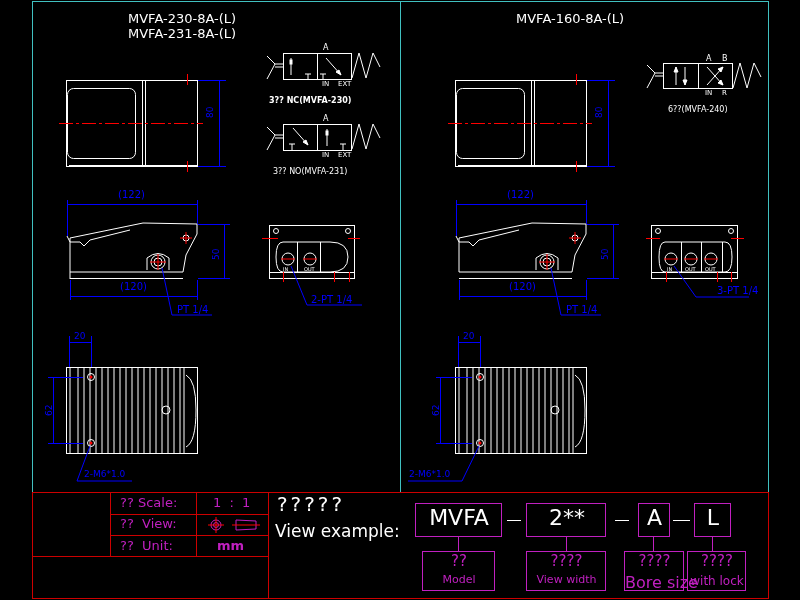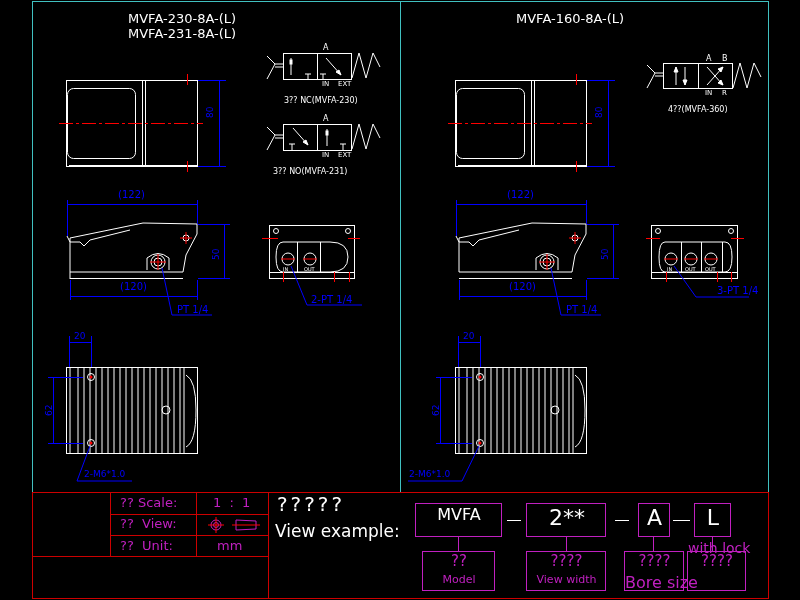--- a/index.html
+++ b/index.html
@@ -326,21 +326,21 @@
       <polygon points="723,85 718,83 721,80" fill="#fff"></polygon>
   </g>
 </svg>
 
 <div class="t w cad" style="left:128px;top:12px;font-size:13px;">MVFA-230-8A-(L)</div>
 <div class="t w cad" style="left:128px;top:27px;font-size:13px;">MVFA-231-8A-(L)</div>
 
 <div class="t w cad" style="left:323px;top:44px;font-size:8px;">A</div>
 <div class="t w cad" style="left:322px;top:81px;font-size:7px;">IN</div>
 <div class="t w cad" style="left:338px;top:81px;font-size:7px;">EXT</div>
-<div class="t w cad" style="left:284px;top:97px;font-size:8px;">3?? NC(MVFA-230)</div>
+<div class="t w cad" style="left:269px;top:97px;font-size:8px;font-weight:bold;">3?? NC(MVFA-230)</div>
 
 <div class="t w cad" style="left:323px;top:115px;font-size:8px;">A</div>
 <div class="t w cad" style="left:322px;top:152px;font-size:7px;">IN</div>
 <div class="t w cad" style="left:338px;top:152px;font-size:7px;">EXT</div>
 <div class="t w cad" style="left:273px;top:168px;font-size:8px;">3?? NO(MVFA-231)</div>
 
 <div class="t b cad" style="left:206px;top:118px;font-size:9px;transform:rotate(-90deg);transform-origin:left top;">80</div>
 <div class="t b cad" style="left:118px;top:190px;font-size:10px;">(122)</div>
 <div class="t b cad" style="left:120px;top:282px;font-size:10px;">(120)</div>
 <div class="t b cad" style="left:212px;top:260px;font-size:9px;transform:rotate(-90deg);transform-origin:left top;">50</div>
@@ -350,49 +350,49 @@
 <div class="t w cad" style="left:304px;top:267px;font-size:5px;">OUT</div>
 <div class="t b cad" style="left:74px;top:332px;font-size:9px;">20</div>
 <div class="t b cad" style="left:45px;top:416px;font-size:9px;transform:rotate(-90deg);transform-origin:left top;">62</div>
 <div class="t b cad" style="left:84px;top:470px;font-size:9px;">2-M6*1.0</div>
 
 <div class="t w cad" style="left:516px;top:12px;font-size:13px;">MVFA-160-8A-(L)</div>
 <div class="t w cad" style="left:706px;top:55px;font-size:8px;">A</div>
 <div class="t w cad" style="left:722px;top:55px;font-size:8px;">B</div>
 <div class="t w cad" style="left:705px;top:90px;font-size:7px;">IN</div>
 <div class="t w cad" style="left:722px;top:90px;font-size:7px;">R</div>
-<div class="t w cad" style="left:668px;top:106px;font-size:8px;">4??(MVFA-360)</div>
+<div class="t w cad" style="left:668px;top:106px;font-size:8px;">6??(MVFA-240)</div>
 
 <div class="t b cad" style="left:595px;top:118px;font-size:9px;transform:rotate(-90deg);transform-origin:left top;">80</div>
 <div class="t b cad" style="left:507px;top:190px;font-size:10px;">(122)</div>
 <div class="t b cad" style="left:509px;top:282px;font-size:10px;">(120)</div>
 <div class="t b cad" style="left:601px;top:260px;font-size:9px;transform:rotate(-90deg);transform-origin:left top;">50</div>
 <div class="t b cad" style="left:566px;top:305px;font-size:10px;">PT 1/4</div>
 <div class="t b cad" style="left:696px;top:286px;font-size:10px;margin-left:21px;">3-PT 1/4</div>
 <div class="t w cad" style="left:667px;top:267px;font-size:5px;">IN</div>
 <div class="t w cad" style="left:685px;top:267px;font-size:5px;">OUT</div>
 <div class="t w cad" style="left:705px;top:267px;font-size:5px;">OUT</div>
 <div class="t b cad" style="left:463px;top:332px;font-size:9px;">20</div>
 <div class="t b cad" style="left:432px;top:416px;font-size:9px;transform:rotate(-90deg);transform-origin:left top;">62</div>
 <div class="t b cad" style="left:409px;top:470px;font-size:9px;">2-M6*1.0</div>
 
 <div class="t m cad" style="left:120px;top:496px;font-size:13px;">?? Scale:</div>
 <div class="t m cad" style="left:213px;top:496px;font-size:13px;letter-spacing:2px;">1 : 1</div>
 <div class="t m cad" style="left:120px;top:517px;font-size:13px;white-space:pre;">??  View:</div>
 <div class="t m cad" style="left:120px;top:539px;font-size:13px;white-space:pre;">??  Unit:</div>
-<div class="t m cad" style="left:217px;top:539px;font-size:13px;">mm</div>
+<div class="t m cad" style="left:217px;top:539px;font-size:13px;font-weight:bold;">mm</div>
 
 <div class="t w cad" style="left:277px;top:494px;font-size:20px;letter-spacing:3px;">?????</div>
 <div class="t w cad" style="left:275px;top:523px;font-size:17px;">View example:</div>
 
-<div class="t w cad" style="left:418px;top:507px;width:82px;text-align:center;font-size:16px;">MVFA</div>
+<div class="t w cad" style="left:418px;top:507px;width:82px;text-align:center;font-size:22px;">MVFA</div>
 <div class="t w cad" style="left:528px;top:507px;width:78px;text-align:center;font-size:22px;">2**</div>
 <div class="t w cad" style="left:639px;top:507px;width:31px;text-align:center;font-size:22px;">A</div>
 <div class="t w cad" style="left:695px;top:507px;width:36px;text-align:center;font-size:22px;">L</div>
 
 <div class="t m cad" style="left:423px;top:554px;width:72px;text-align:center;font-size:15px;">??</div>
 <div class="t m cad" style="left:423px;top:574px;width:72px;text-align:center;font-size:11px;">Model</div>
 <div class="t m cad" style="left:527px;top:554px;width:79px;text-align:center;font-size:15px;">????</div>
 <div class="t m cad" style="left:527px;top:574px;width:79px;text-align:center;font-size:11px;">View width</div>
 <div class="t m cad" style="left:625px;top:554px;width:59px;text-align:center;font-size:15px;">????</div>
 <div class="t m cad" style="left:625px;top:575px;width:59px;text-align:left;font-size:16px;">Bore size</div>
 <div class="t m cad" style="left:688px;top:554px;width:58px;text-align:center;font-size:15px;">????</div>
-<div class="t m cad" style="left:688px;top:541px;width:58px;text-align:center;font-size:14px;">with lock</div>
+<div class="t m cad" style="left:688px;top:575px;width:58px;text-align:center;font-size:12px;">with lock</div>
 
 </body></html>

